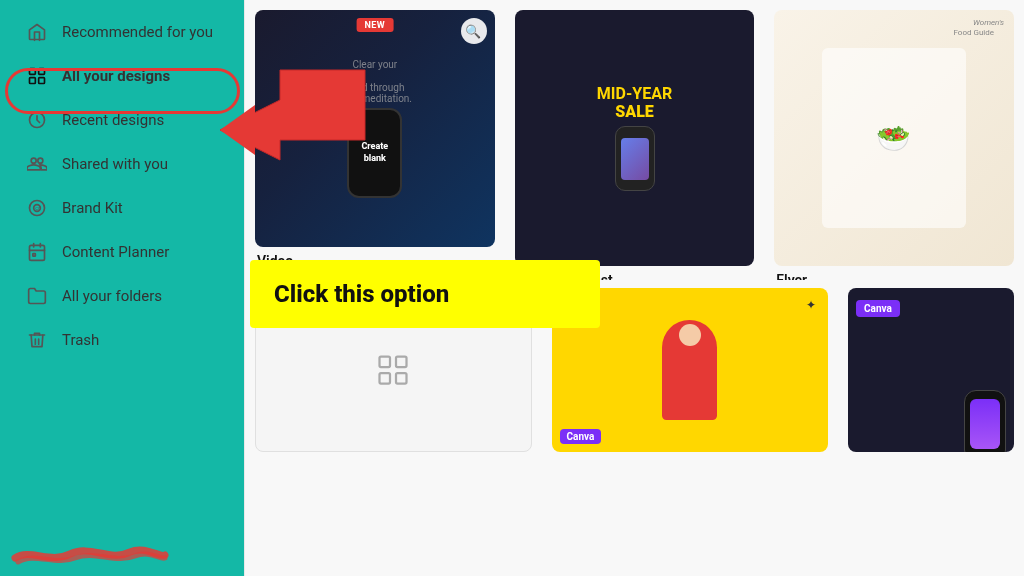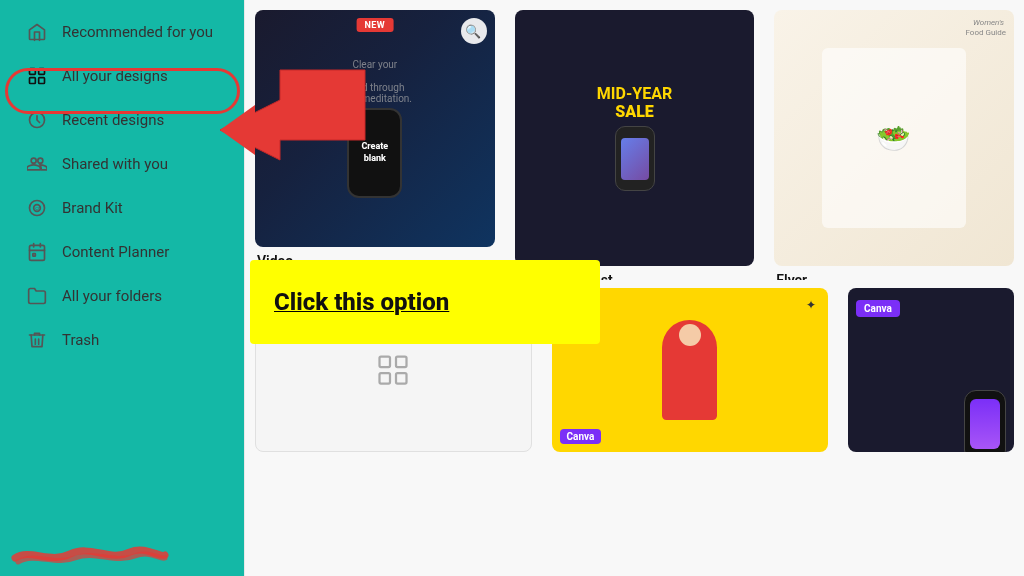--- a/index.html
+++ b/index.html
@@ -33,21 +33,21 @@
       cursor: pointer;
       font-size: 15px;
       color: #333;
       gap: 14px;
       border-radius: 6px;
       margin: 1px 8px;
       position: relative;
     }
 
     .sidebar-item.active-item {
-      font-weight: 400;
+      font-weight: 700;
     }
 
     .sidebar-item-icon {
       width: 22px;
       height: 22px;
       display: flex;
       align-items: center;
       justify-content: center;
       flex-shrink: 0;
     }
@@ -182,24 +182,23 @@
       gap: 4px;
     }
 
     
     .callout-box {
       position: absolute;
       top: 260px;
       left: 5px;
       width: 350px;
       background: #ffff00;
-      padding: 28px 24px;
+      padding: 20px 24px;
       border-radius: 4px;
       z-index: 30;
-      text-decoration: underline;
     }
 
     .callout-text {
       font-size: 24px;
       font-weight: 800;
       color: #111;
       text-align: center;
     }
 
     
@@ -394,21 +393,21 @@
           </div>
         </div>
       </div>
       <div class="template-label">Instagram Post</div>
     </div>
 
     <div class="template-card">
       <div class="template-thumb thumb-flyer" style="background:linear-gradient(135deg,#f9f3e8 0%,#f0e6d3 100%);display:flex;align-items:center;justify-content:center;position:relative;">
 
         <div style="position:absolute;top:8px;right:10px;font-size:8px;color:#888;font-style:italic;">Women's</div>
-        <div style="position:absolute;top:18px;right:8px;font-size:8px;color:#888;text-align:right;">Food Guide</div>
+        <div style="position:absolute;top:18px;right:20px;font-size:8px;color:#888;text-align:right;">Food Guide</div>
         <div style="width:60%;height:70%;background:rgba(255,255,255,0.6);border-radius:6px;display:flex;align-items:center;justify-content:center;">
           <span style="font-size:28px;">🥗</span>
         </div>
       </div>
       <div class="template-label">Flyer</div>
     </div>
 
   </div>
 
   <div class="callout-box">

